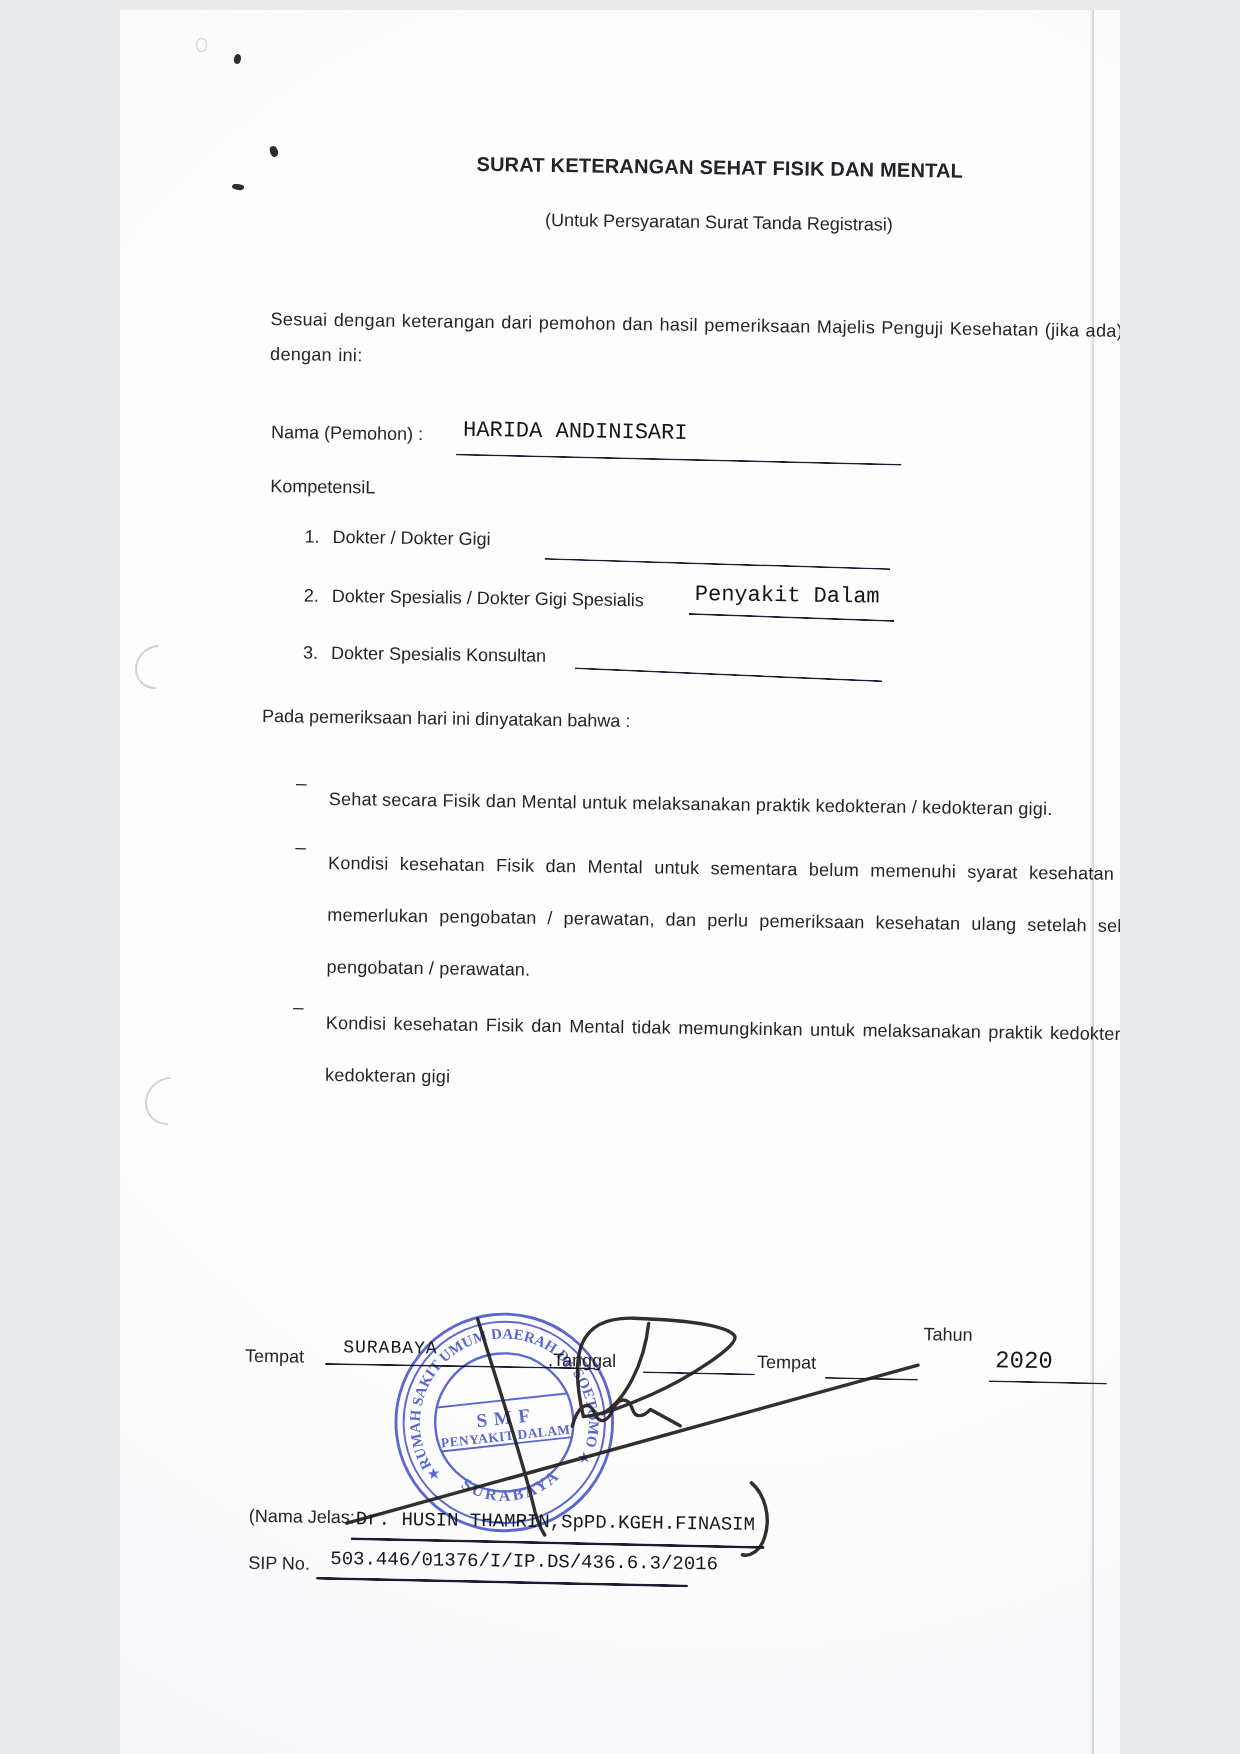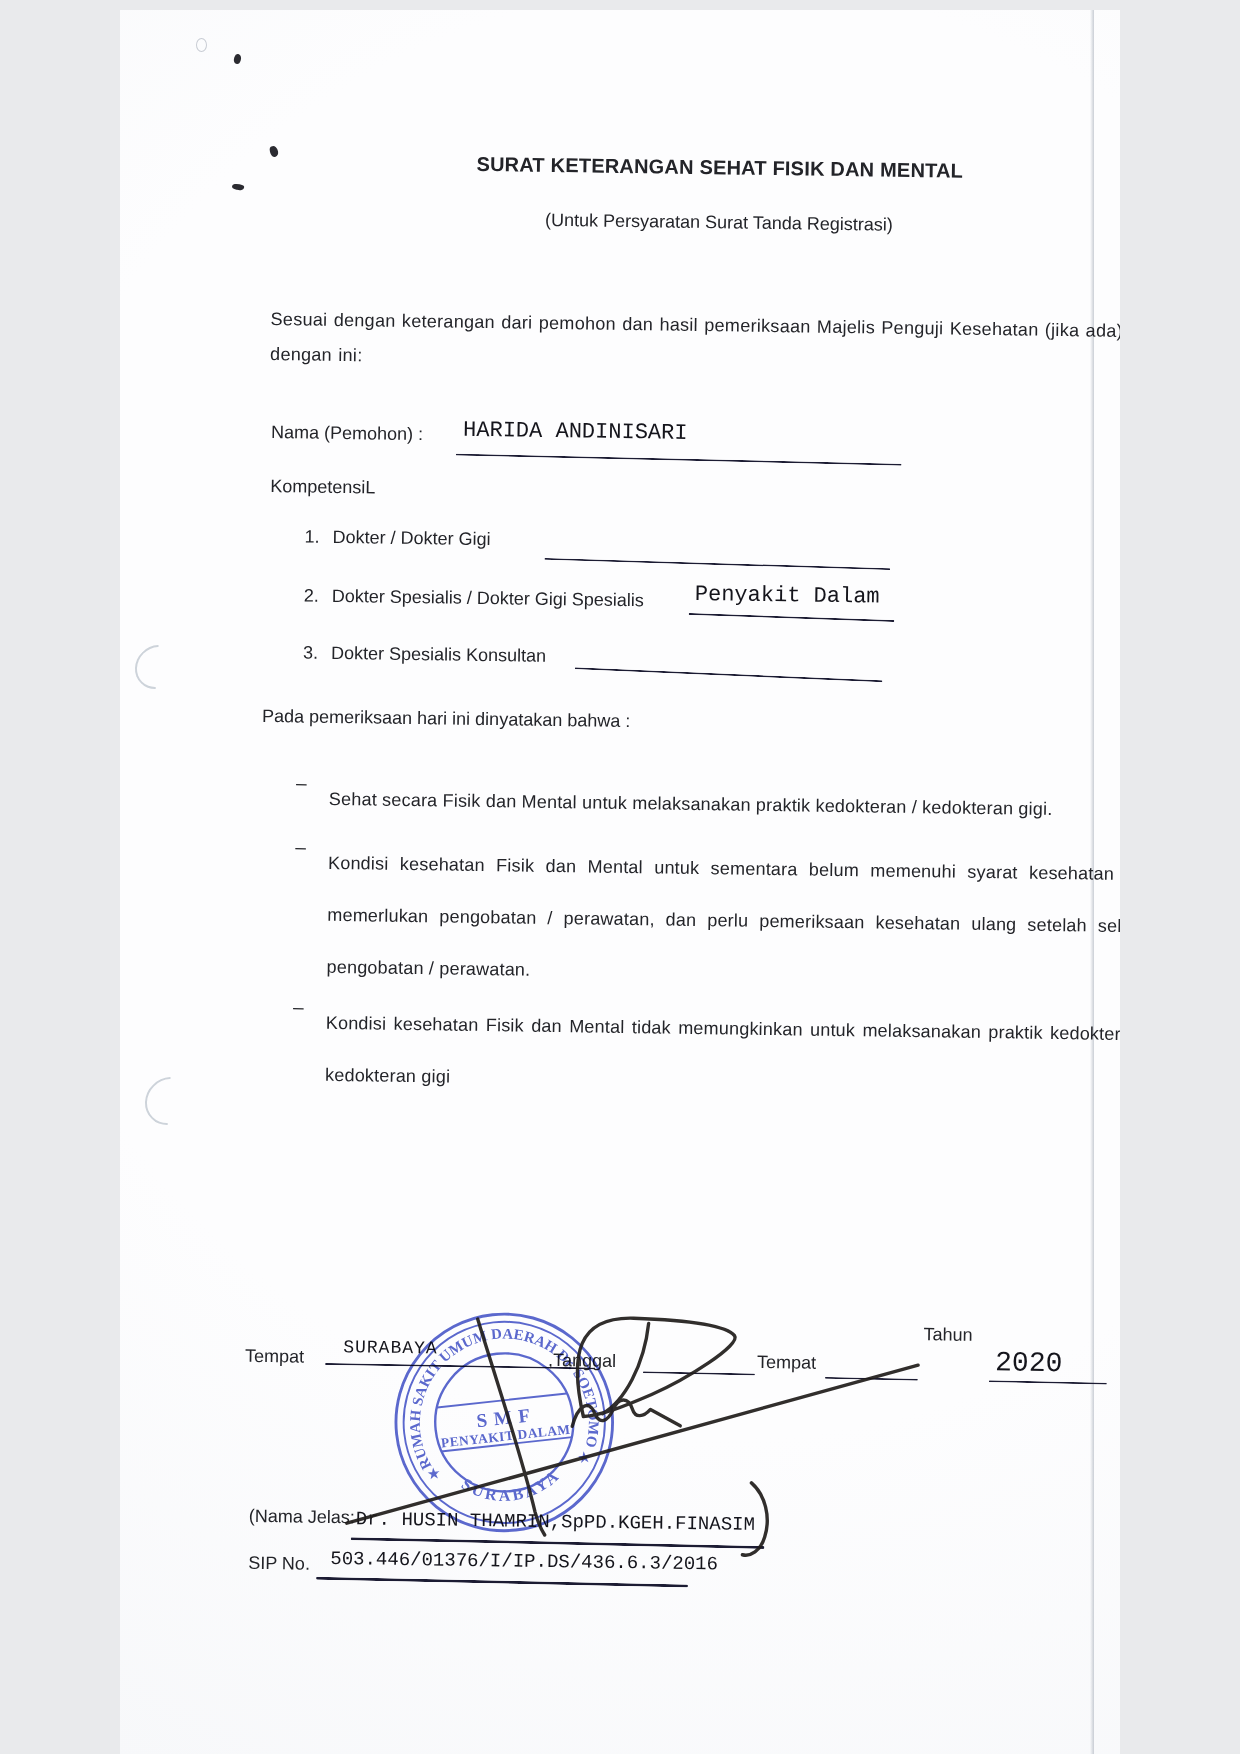--- a/index.html
+++ b/index.html
@@ -105,21 +105,21 @@
     <div class="typed" style="left:240px;top:1326px;font-size:18px;letter-spacing:1px;">SURABAYA</div>
     <div class="uline" style="left:222px;top:1352px;width:270px;transform:rotate(0.2deg);"></div>
 
     <div class="printed row-label" style="left:445px;top:1336px;">,Tanggal</div>
     <div class="uline" style="left:540px;top:1356px;width:112px;transform:rotate(0.3deg);"></div>
 
     <div class="printed row-label" style="left:654px;top:1335px;">Tempat</div>
     <div class="uline" style="left:722px;top:1359px;width:93px;transform:rotate(0.3deg);"></div>
 
     <div class="printed row-label" style="left:820px;top:1305px;">Tahun</div>
-    <div class="typed" style="left:892px;top:1327px;font-size:28px;">2020</div>
+    <div class="typed" style="left:892px;top:1327px;font-size:24px;">2020</div>
     <div class="uline" style="left:886px;top:1360px;width:118px;transform:rotate(0.4deg);"></div>
 
     <div class="printed row-label" style="left:148px;top:1496px;">(Nama Jelas:</div>
     <div class="typed" style="left:255px;top:1497px;font-size:19px;">Dr. HUSIN THAMRIN,SpPD.KGEH.FINASIM</div>
     <div class="uline" style="left:250px;top:1526px;width:414px;transform:rotate(0.4deg);border-bottom-width:3px;"></div>
 
     <div class="printed row-label" style="left:148px;top:1543px;">SIP No.</div>
     <div class="typed" style="left:230px;top:1537px;font-size:19px;">503.446/01376/I/IP.DS/436.6.3/2016</div>
     <div class="uline" style="left:216px;top:1566px;width:372px;transform:rotate(0.4deg);border-bottom-width:3.4px;"></div>
 

